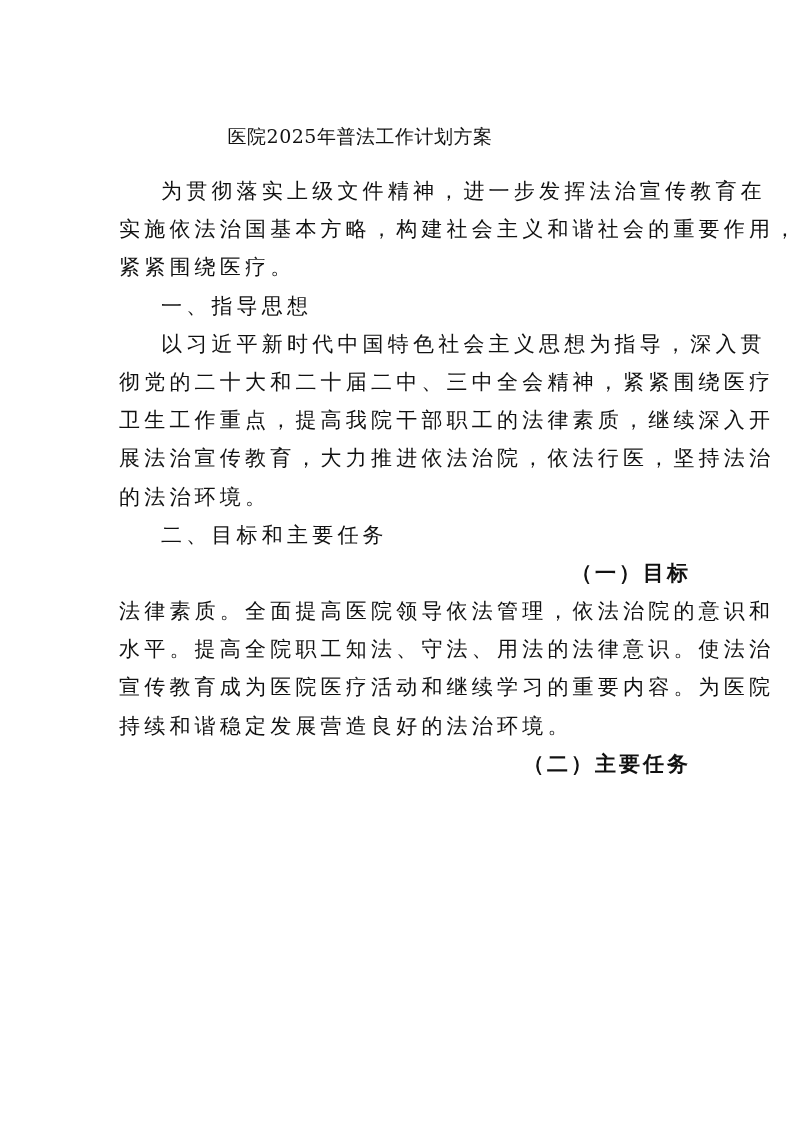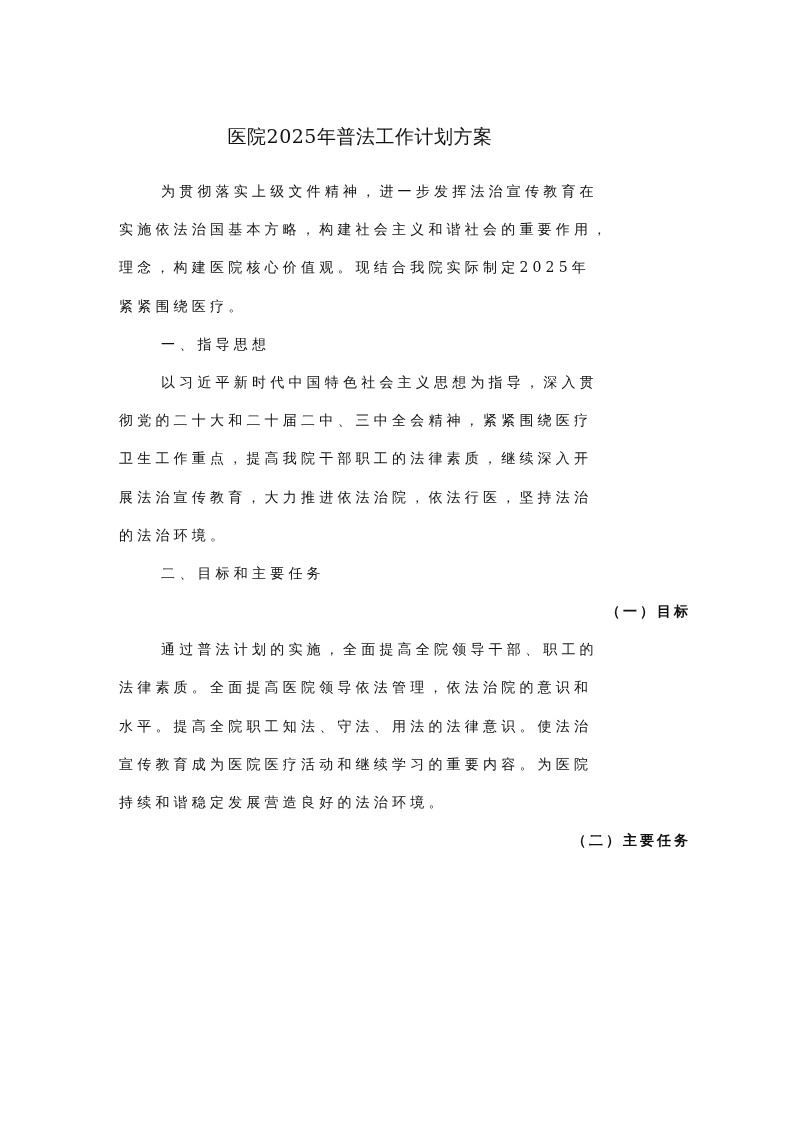--- a/index.html
+++ b/index.html
@@ -2,44 +2,42 @@
 <html><head>
 <meta charset="utf-8">
 <style>
   html, body { margin: 0; padding: 0; background: #ffffff; }
   body { width: 793px; height: 1122px; position: relative; overflow: hidden;
     font-family: "DejaVu Serif", "Liberation Serif", serif; color: #111; }
   .page { position: absolute; left: 0; top: 0; width: 793px; height: 1122px; background: #fff; }
   .title { position: absolute; top: 122px; left: 0; width: 720px; text-align: center;
     font-size: 19px; letter-spacing: 0.5px; line-height: 28px; }
   .body { position: absolute; left: 119px; top: 172px; width: 572px; }
-  .line { font-size: 14px; line-height: 38.2px; height: 38.2px; white-space: nowrap;
+  .line { font-size: 21px; line-height: 38.2px; height: 38.2px; white-space: nowrap;
     letter-spacing: 4.2px; }
   .indent { padding-left: 42px; }
   .bold { font-weight: bold; text-align: right; }
   .sub { padding-left: 36px; letter-spacing: 3px; }
 </style>
 </head>
 <body>
 
 <div class="page">
   <div class="title">医院2025年普法工作计划方案</div>
   <div class="body">
     <div class="line indent">为贯彻落实上级文件精神，进一步发挥法治宣传教育在</div>
     <div class="line">实施依法治国基本方略，构建社会主义和谐社会的重要作用，</div>
-    <div class="line">理念，构建医院核心价值观。现结合我院实际制定2025年</div>
     <div class="line">紧紧围绕医疗。</div>
     <div class="line indent">一、指导思想</div>
     <div class="line indent">以习近平新时代中国特色社会主义思想为指导，深入贯</div>
     <div class="line">彻党的二十大和二十届二中、三中全会精神，紧紧围绕医疗</div>
     <div class="line">卫生工作重点，提高我院干部职工的法律素质，继续深入开</div>
     <div class="line">展法治宣传教育，大力推进依法治院，依法行医，坚持法治</div>
     <div class="line">的法治环境。</div>
     <div class="line indent">二、目标和主要任务</div>
     <div class="line sub bold">（一）目标</div>
-    <div class="line indent">通过普法计划的实施，全面提高全院领导干部、职工的</div>
     <div class="line">法律素质。全面提高医院领导依法管理，依法治院的意识和</div>
     <div class="line">水平。提高全院职工知法、守法、用法的法律意识。使法治</div>
     <div class="line">宣传教育成为医院医疗活动和继续学习的重要内容。为医院</div>
     <div class="line">持续和谐稳定发展营造良好的法治环境。</div>
     <div class="line sub bold">（二）主要任务</div>
   </div>
 </div>
 
 </body></html>

